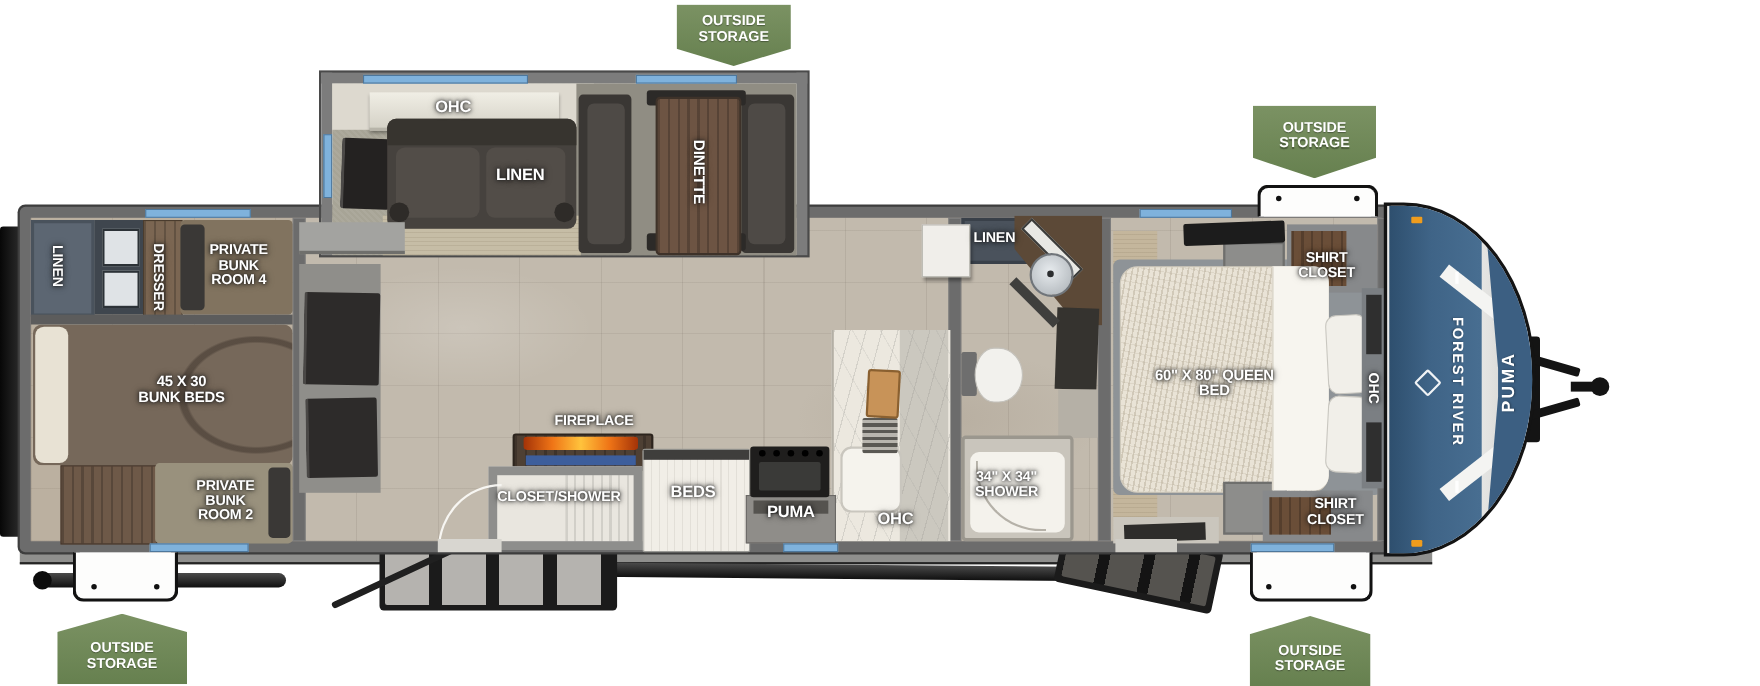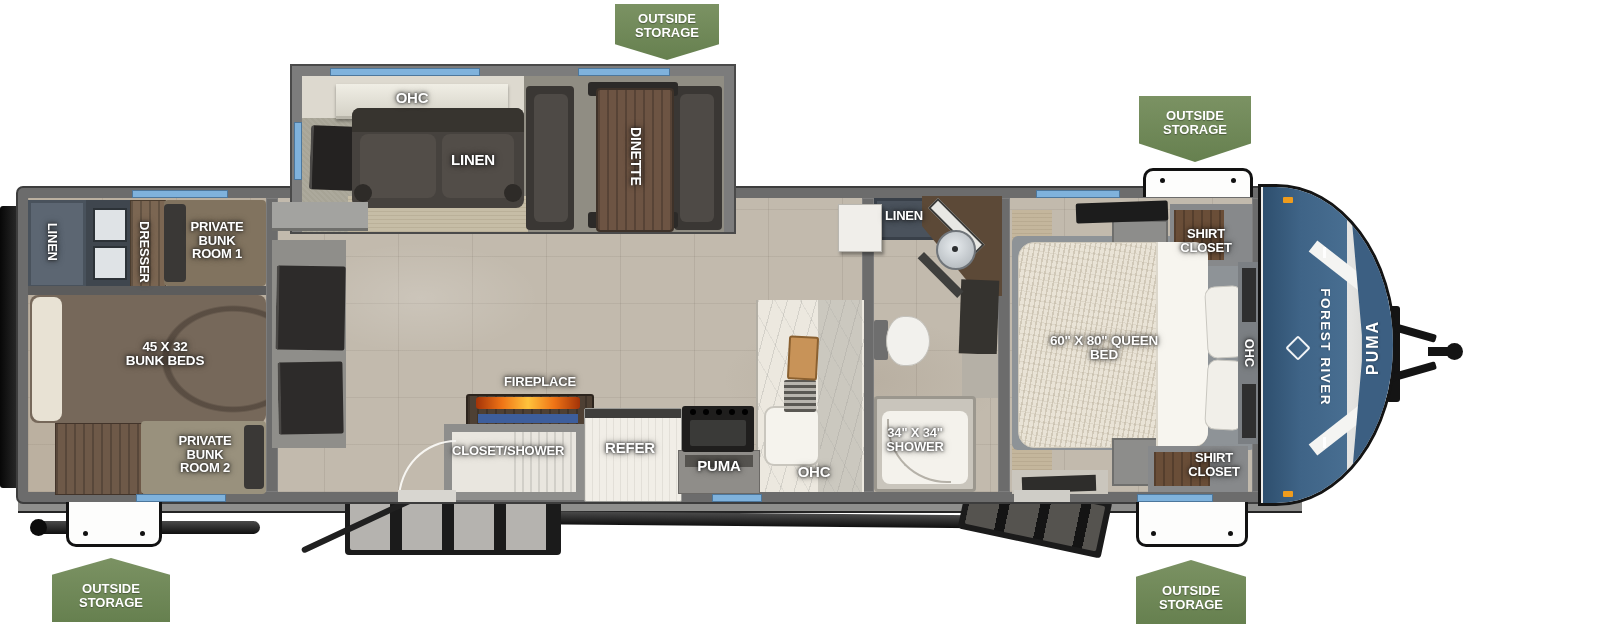--- a/index.html
+++ b/index.html
@@ -256,27 +256,27 @@
   <div class="badge tip-up" style="left:1136px;top:560px;width:110px;height:64px;">
     <span style="width:80px;">OUTSIDE STORAGE</span>
   </div>
 
   <div class="lbl" style="left:380px;top:90px;width:64px;font-size:15px;">OHC</div>
   <div class="lbl" style="left:438px;top:152px;width:70px;font-size:15px;">LINEN</div>
   <div class="lbl vlbl" style="left:594px;top:149px;width:84px;font-size:14px;">DINETTE</div>
 
   <div class="lbl vlbl" style="left:22px;top:235px;width:60px;">LINEN</div>
   <div class="lbl vlbl" style="left:106px;top:245px;width:76px;">DRESSER</div>
-  <div class="lbl" style="left:184px;top:220px;width:66px;">PRIVATE BUNK ROOM 1</div>
-  <div class="lbl" style="left:122px;top:340px;width:86px;font-size:13.5px;">45 X 32 BUNK BEDS</div>
+  <div class="lbl" style="left:184px;top:220px;width:66px;">PRIVATE BUNK ROOM 4</div>
+  <div class="lbl" style="left:122px;top:340px;width:86px;font-size:13.5px;">45 X 30 BUNK BEDS</div>
   <div class="lbl" style="left:170px;top:434px;width:70px;">PRIVATE BUNK ROOM 2</div>
 
   <div class="lbl" style="left:492px;top:375px;width:96px;">FIREPLACE</div>
   <div class="lbl" style="left:452px;top:444px;width:90px;">CLOSET/SHOWER</div>
-  <div class="lbl" style="left:596px;top:440px;width:68px;font-size:15px;">REFER</div>
+  <div class="lbl" style="left:596px;top:440px;width:68px;font-size:15px;">BEDS</div>
   <div class="lbl" style="left:686px;top:458px;width:66px;font-size:15px;">PUMA</div>
   <div class="lbl" style="left:788px;top:464px;width:52px;font-size:15px;">OHC</div>
 
   <div class="lbl" style="left:876px;top:209px;width:56px;">LINEN</div>
   <div class="lbl" style="left:869px;top:426px;width:92px;">34" X 34" SHOWER</div>
 
   <div class="lbl" style="left:1048px;top:334px;width:112px;font-size:13.5px;">60" X 80" QUEEN BED</div>
   <div class="lbl" style="left:1168px;top:227px;width:76px;">SHIRT CLOSET</div>
   <div class="lbl" style="left:1176px;top:451px;width:76px;">SHIRT CLOSET</div>
   <div class="lbl vlbl" style="left:1227px;top:346px;width:44px;">OHC</div>

